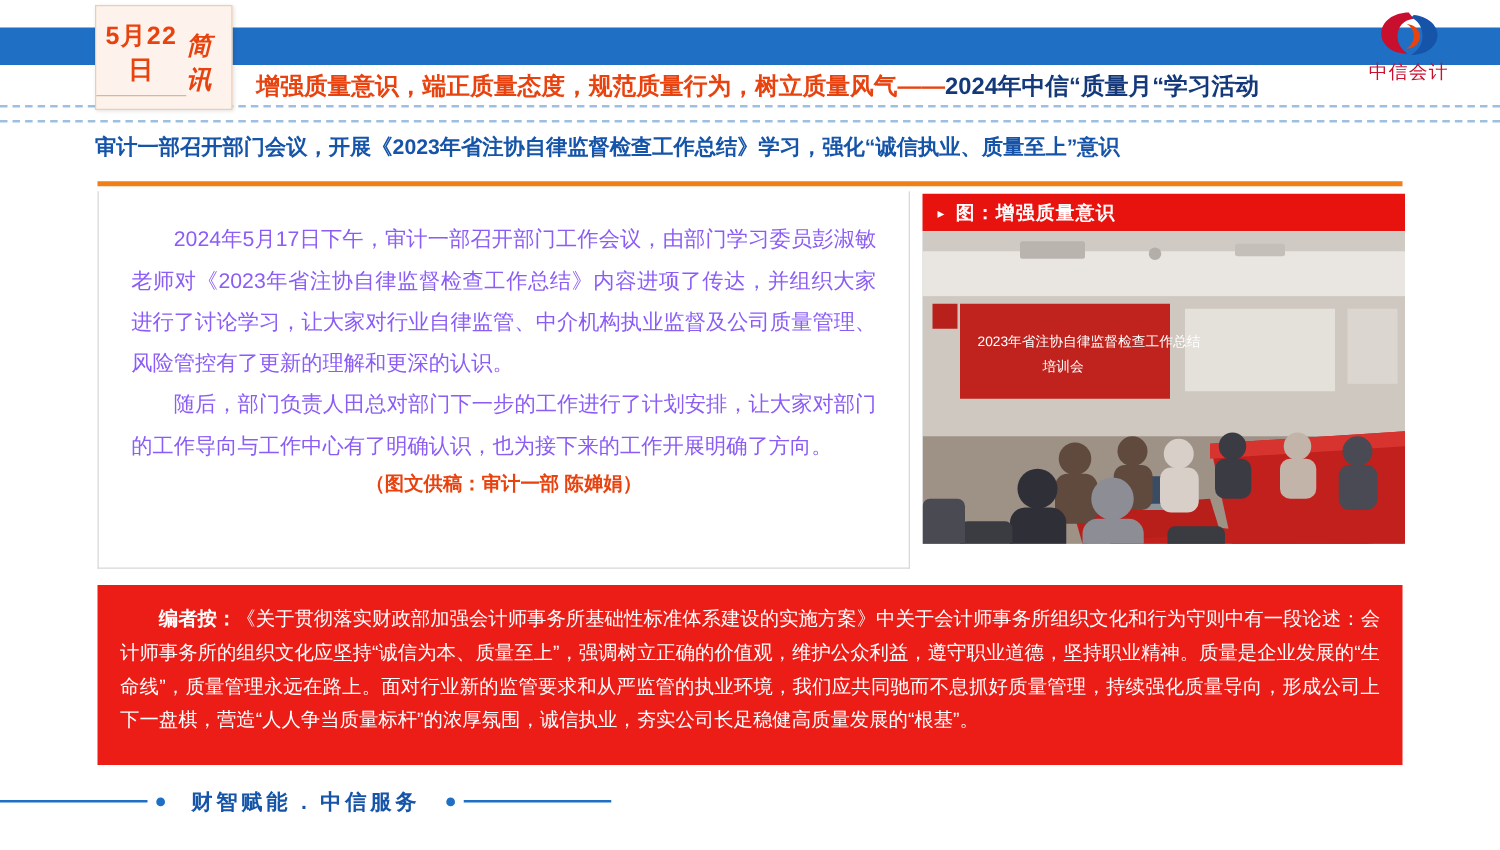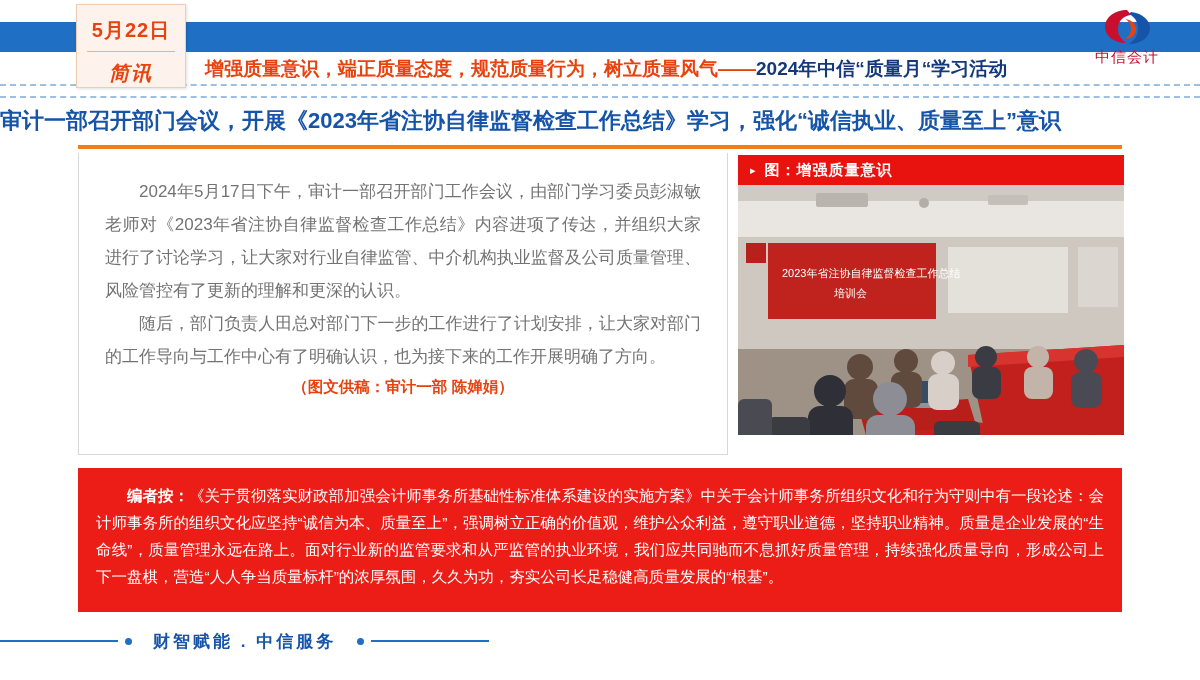--- a/index.html
+++ b/index.html
@@ -27,21 +27,21 @@
   .top-bar-dashes2 {
     position: absolute; left: 0; top: 96px; width: 1200px; height: 3px;
     border-top: 2px dashed #9dbfe2;
   }
 
   
   .date-badge {
     position: absolute; left: 76px; top: 4px; width: 110px; height: 84px;
     background: #fdf3ec; border: 1px solid #f0cdb2;
     box-shadow: 1px 1px 3px rgba(0,0,0,.12);
-    display: flex; flex-direction: column; align-items: center; justify-content: flex-end;
+    display: flex; align-items: center; justify-content: flex-start;
     z-index: 6;
   }
   .date-badge .date {
     color: #e8420f; font-size: 20px; font-weight: bold; letter-spacing: 1px;
     padding-bottom: 7px; border-bottom: 1px solid #d9b696; width: 88px; text-align: center;
   }
   .date-badge .kind {
     color: #e8420f; font-size: 20px; font-weight: bold; letter-spacing: 2px;
     padding-top: 8px;
     font-style: italic;
@@ -61,37 +61,37 @@
     display: flex; flex-direction: column; align-items: center; z-index: 8;
   }
   .logo-mark { width: 52px; height: 38px; }
   .logo-text {
     color: #c8102e; font-size: 15px; font-weight: normal; letter-spacing: 1px; margin-top: 2px;
   }
 
   
   .subtitle {
     position: absolute; left: 0; top: 106px; width: 972px; text-align: center;
-    color: #1554a8; font-size: 22px; font-weight: bold; white-space: nowrap;
+    color: #1554a8; font-size: 17px; font-weight: bold; white-space: nowrap;
   }
 
   
   .orange-rule {
     position: absolute; left: 78px; top: 145px; width: 1044px; height: 4px;
     background: #f07f1a;
   }
 
   
   .article {
     position: absolute; left: 78px; top: 153px; width: 650px; height: 302px;
     border: 1px solid #d8d8d8; border-top: none;
     padding: 22px 26px 0 26px;
   }
   .article p {
-    color: #737373; font-size: 17px; line-height: 33px; text-indent: 2em;
+    color: #8b5cf6; font-size: 17px; line-height: 33px; text-indent: 2em;
     text-align: justify;
   }
   .article p + p { margin-top: 0; }
   .credit {
     color: #e8420f; font-size: 15.5px; font-weight: bold;
     text-align: center; margin-top: 4px;
   }
 
   
   .photo-panel { position: absolute; left: 738px; top: 155px; width: 386px; }
@@ -234,21 +234,21 @@
         </g>
 
         <rect x="30" y="232" width="42" height="34" rx="6" fill="#3b3b42"></rect>
         <rect x="0" y="214" width="34" height="52" rx="6" fill="#4a4a52"></rect>
         <rect x="196" y="236" width="46" height="30" rx="6" fill="#3b3b42"></rect>
       </svg>
     </div>
   </div>
 
   <div class="editor-note">
-    <p><span class="lead">编者按：</span><span>《关于贯彻落实财政部加强会计师事务所基础性标准体系建设的实施方案》中关于会计师事务所组织文化和行为守则中有一段论述：会计师事务所的组织文化应坚持“诚信为本、质量至上”，强调树立正确的价值观，维护公众利益，遵守职业道德，坚持职业精神。质量是企业发展的“生命线”，质量管理永远在路上。面对行业新的监管要求和从严监管的执业环境，我们应共同驰而不息抓好质量管理，持续强化质量导向，形成公司上下一盘棋，营造“人人争当质量标杆”的浓厚氛围，久久为功，夯实公司长足稳健高质量发展的“根基”。</span></p>
+    <p><span class="lead">编者按：</span><span>《关于贯彻落实财政部加强会计师事务所基础性标准体系建设的实施方案》中关于会计师事务所组织文化和行为守则中有一段论述：会计师事务所的组织文化应坚持“诚信为本、质量至上”，强调树立正确的价值观，维护公众利益，遵守职业道德，坚持职业精神。质量是企业发展的“生命线”，质量管理永远在路上。面对行业新的监管要求和从严监管的执业环境，我们应共同驰而不息抓好质量管理，持续强化质量导向，形成公司上下一盘棋，营造“人人争当质量标杆”的浓厚氛围，诚信执业，夯实公司长足稳健高质量发展的“根基”。</span></p>
   </div>
 
   <div class="footer">
     <div class="line"></div>
     <div class="dot"></div>
     <div class="txt">财智赋能 . 中信服务</div>
     <div class="dot"></div>
     <div class="line"></div>
   </div>
 

